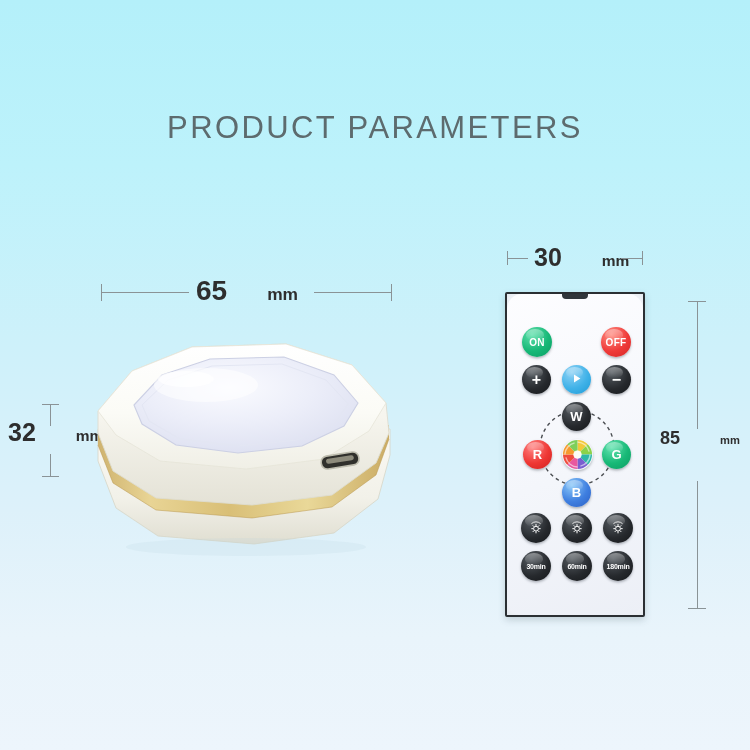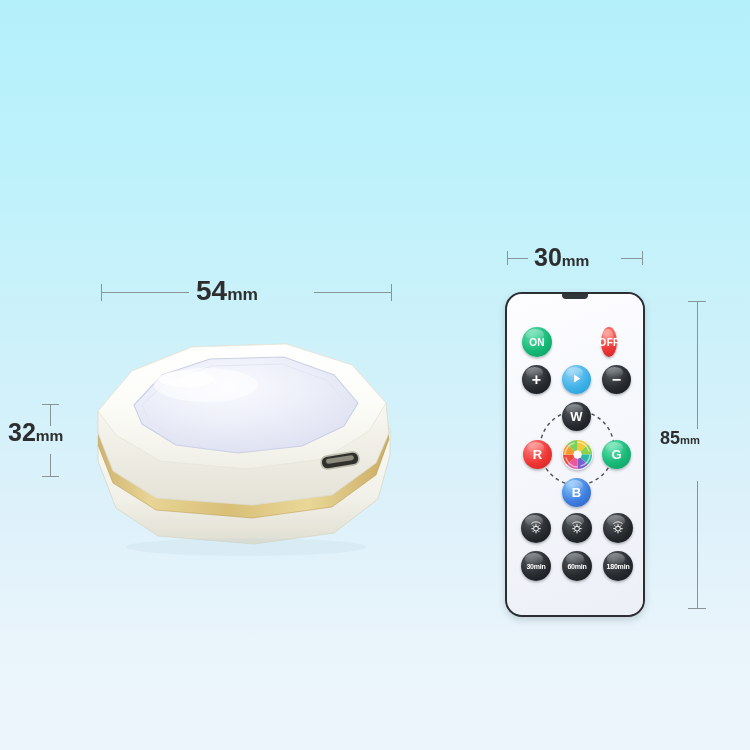--- a/index.html
+++ b/index.html
@@ -40,20 +40,21 @@
     position: absolute;
     color: #2e2e2e;
     font-weight: 700;
     white-space: nowrap;
     letter-spacing: 0px;
   }
   .dim-label .unit {
     font-size: 0.62em;
     font-weight: 700;
     letter-spacing: 0px;
+    margin-left: 40px;
   }
   .dim-h-line {
     position: absolute;
     height: 1px;
     background: #8a9396;
   }
   .dim-v-line {
     position: absolute;
     width: 1px;
     background: #8a9396;
@@ -83,21 +84,21 @@
   #remote-wrap {
     position: absolute;
     left: 505px;
     top: 292px;
     width: 140px;
     height: 325px;
   }
   #remote-body {
     position: absolute;
     inset: 0;
-    border-radius: 17px;
+    border-radius: 2px;
     background: #f7f8fc;
     border: 2.4px solid #2b2f33;
     box-shadow: 0 3px 7px rgba(60,80,90,0.22), inset 0 0 10px rgba(170,185,200,0.30);
     overflow: hidden;
   }
   #remote-face {
     position:absolute;
     inset: 0;
     background: linear-gradient(160deg,#fdfdff 0%, #f4f6fb 55%, #eceff6 100%);
     border-radius: 15px;
@@ -146,25 +147,26 @@
   .timer-label { font-size: 7px; letter-spacing: -0.2px; font-weight: 700; }
   .rgb-letter { font-size: 13px; }
   .onoff-label { font-size: 10px; letter-spacing: 0.3px; }
   .pm-label { font-size: 16px; line-height: 1; }
 </style>
 </head>
 <body>
 
 <div id="stage">
 
+  <div id="page-title">PRODUCT PARAMETERS</div>
 
   <div>
     <div class="cap-v" style="left:101px; top:284px; height:17px;"></div>
     <div class="dim-h-line" style="left:101px; top:292px; width:88px;"></div>
-    <div class="dim-label" style="left:196px; top:275px; font-size:28px;"><span>54</span><span class="unit">mm</span></div>
+    <div class="dim-label" style="left:196px; top:275px; font-size:28px;"><span>65</span><span class="unit">mm</span></div>
     <div class="dim-h-line" style="left:314px; top:292px; width:78px;"></div>
     <div class="cap-v" style="left:391px; top:284px; height:17px;"></div>
   </div>
 
   <div>
     <div class="cap-h" style="left:42px; top:404px; width:17px;"></div>
     <div class="dim-v-line" style="left:50px; top:404px; height:22px;"></div>
     <div class="dim-label" style="left:8px; top:418px; font-size:25px;"><span>32</span><span class="unit">mm</span></div>
     <div class="dim-v-line" style="left:50px; top:454px; height:22px;"></div>
     <div class="cap-h" style="left:42px; top:476px; width:17px;"></div>
@@ -244,21 +246,21 @@
   </div>
 
   <div id="remote-wrap">
     <div id="remote-body">
       <div id="remote-face"></div>
       <div id="ir-notch"></div>
 
       <div class="btn btn-green" style="left:15px; top:33px; width:30px; height:30px;">
         <span class="onoff-label">ON</span>
       </div>
-      <div class="btn btn-red" style="left:94px; top:33px; width:16px; height:30px;">
+      <div class="btn btn-red" style="left:94px; top:33px; width:30px; height:30px;">
         <span class="onoff-label">OFF</span>
       </div>
 
       <div class="btn btn-dark" style="left:15px; top:71px; width:29px; height:29px;">
         <span class="pm-label">+</span>
       </div>
       <div class="btn btn-blue" style="left:55px; top:71px; width:29px; height:29px;">
         <span>
           <svg width="13" height="13" viewBox="0 0 13 13">
               <polygon points="4,2.6 10.4,6.5 4,10.4" fill="#ffffff"></polygon>

